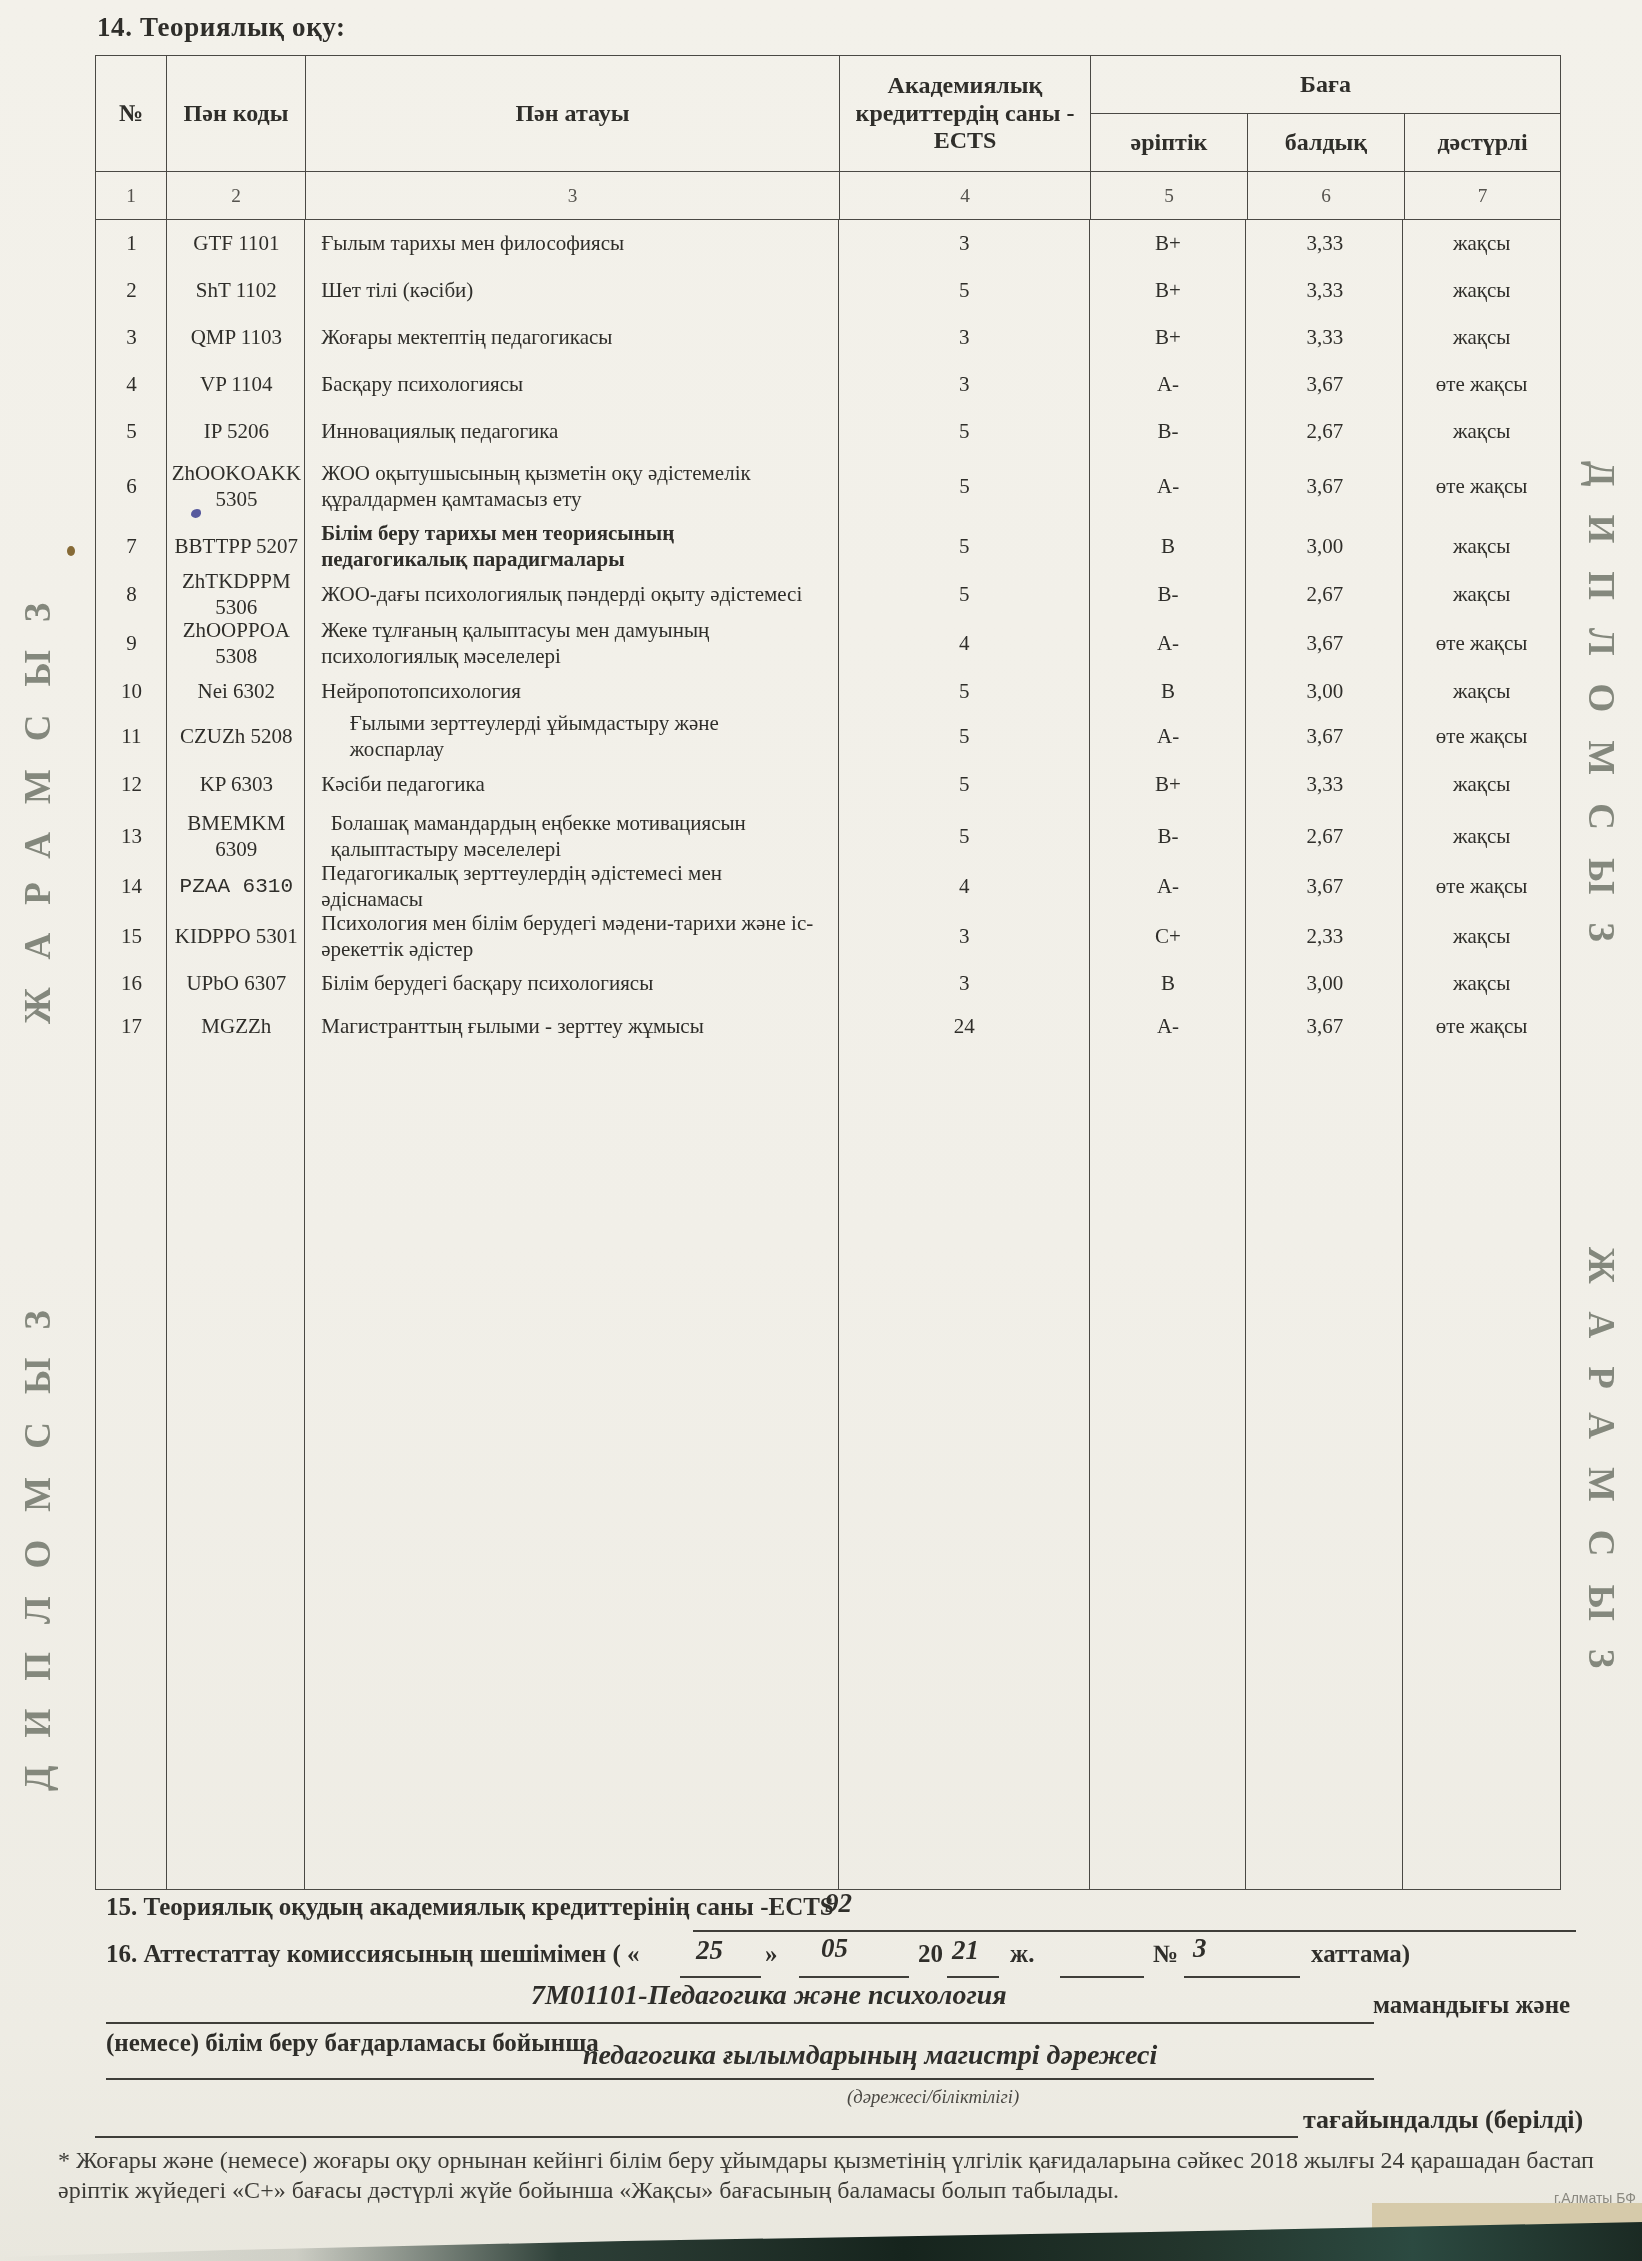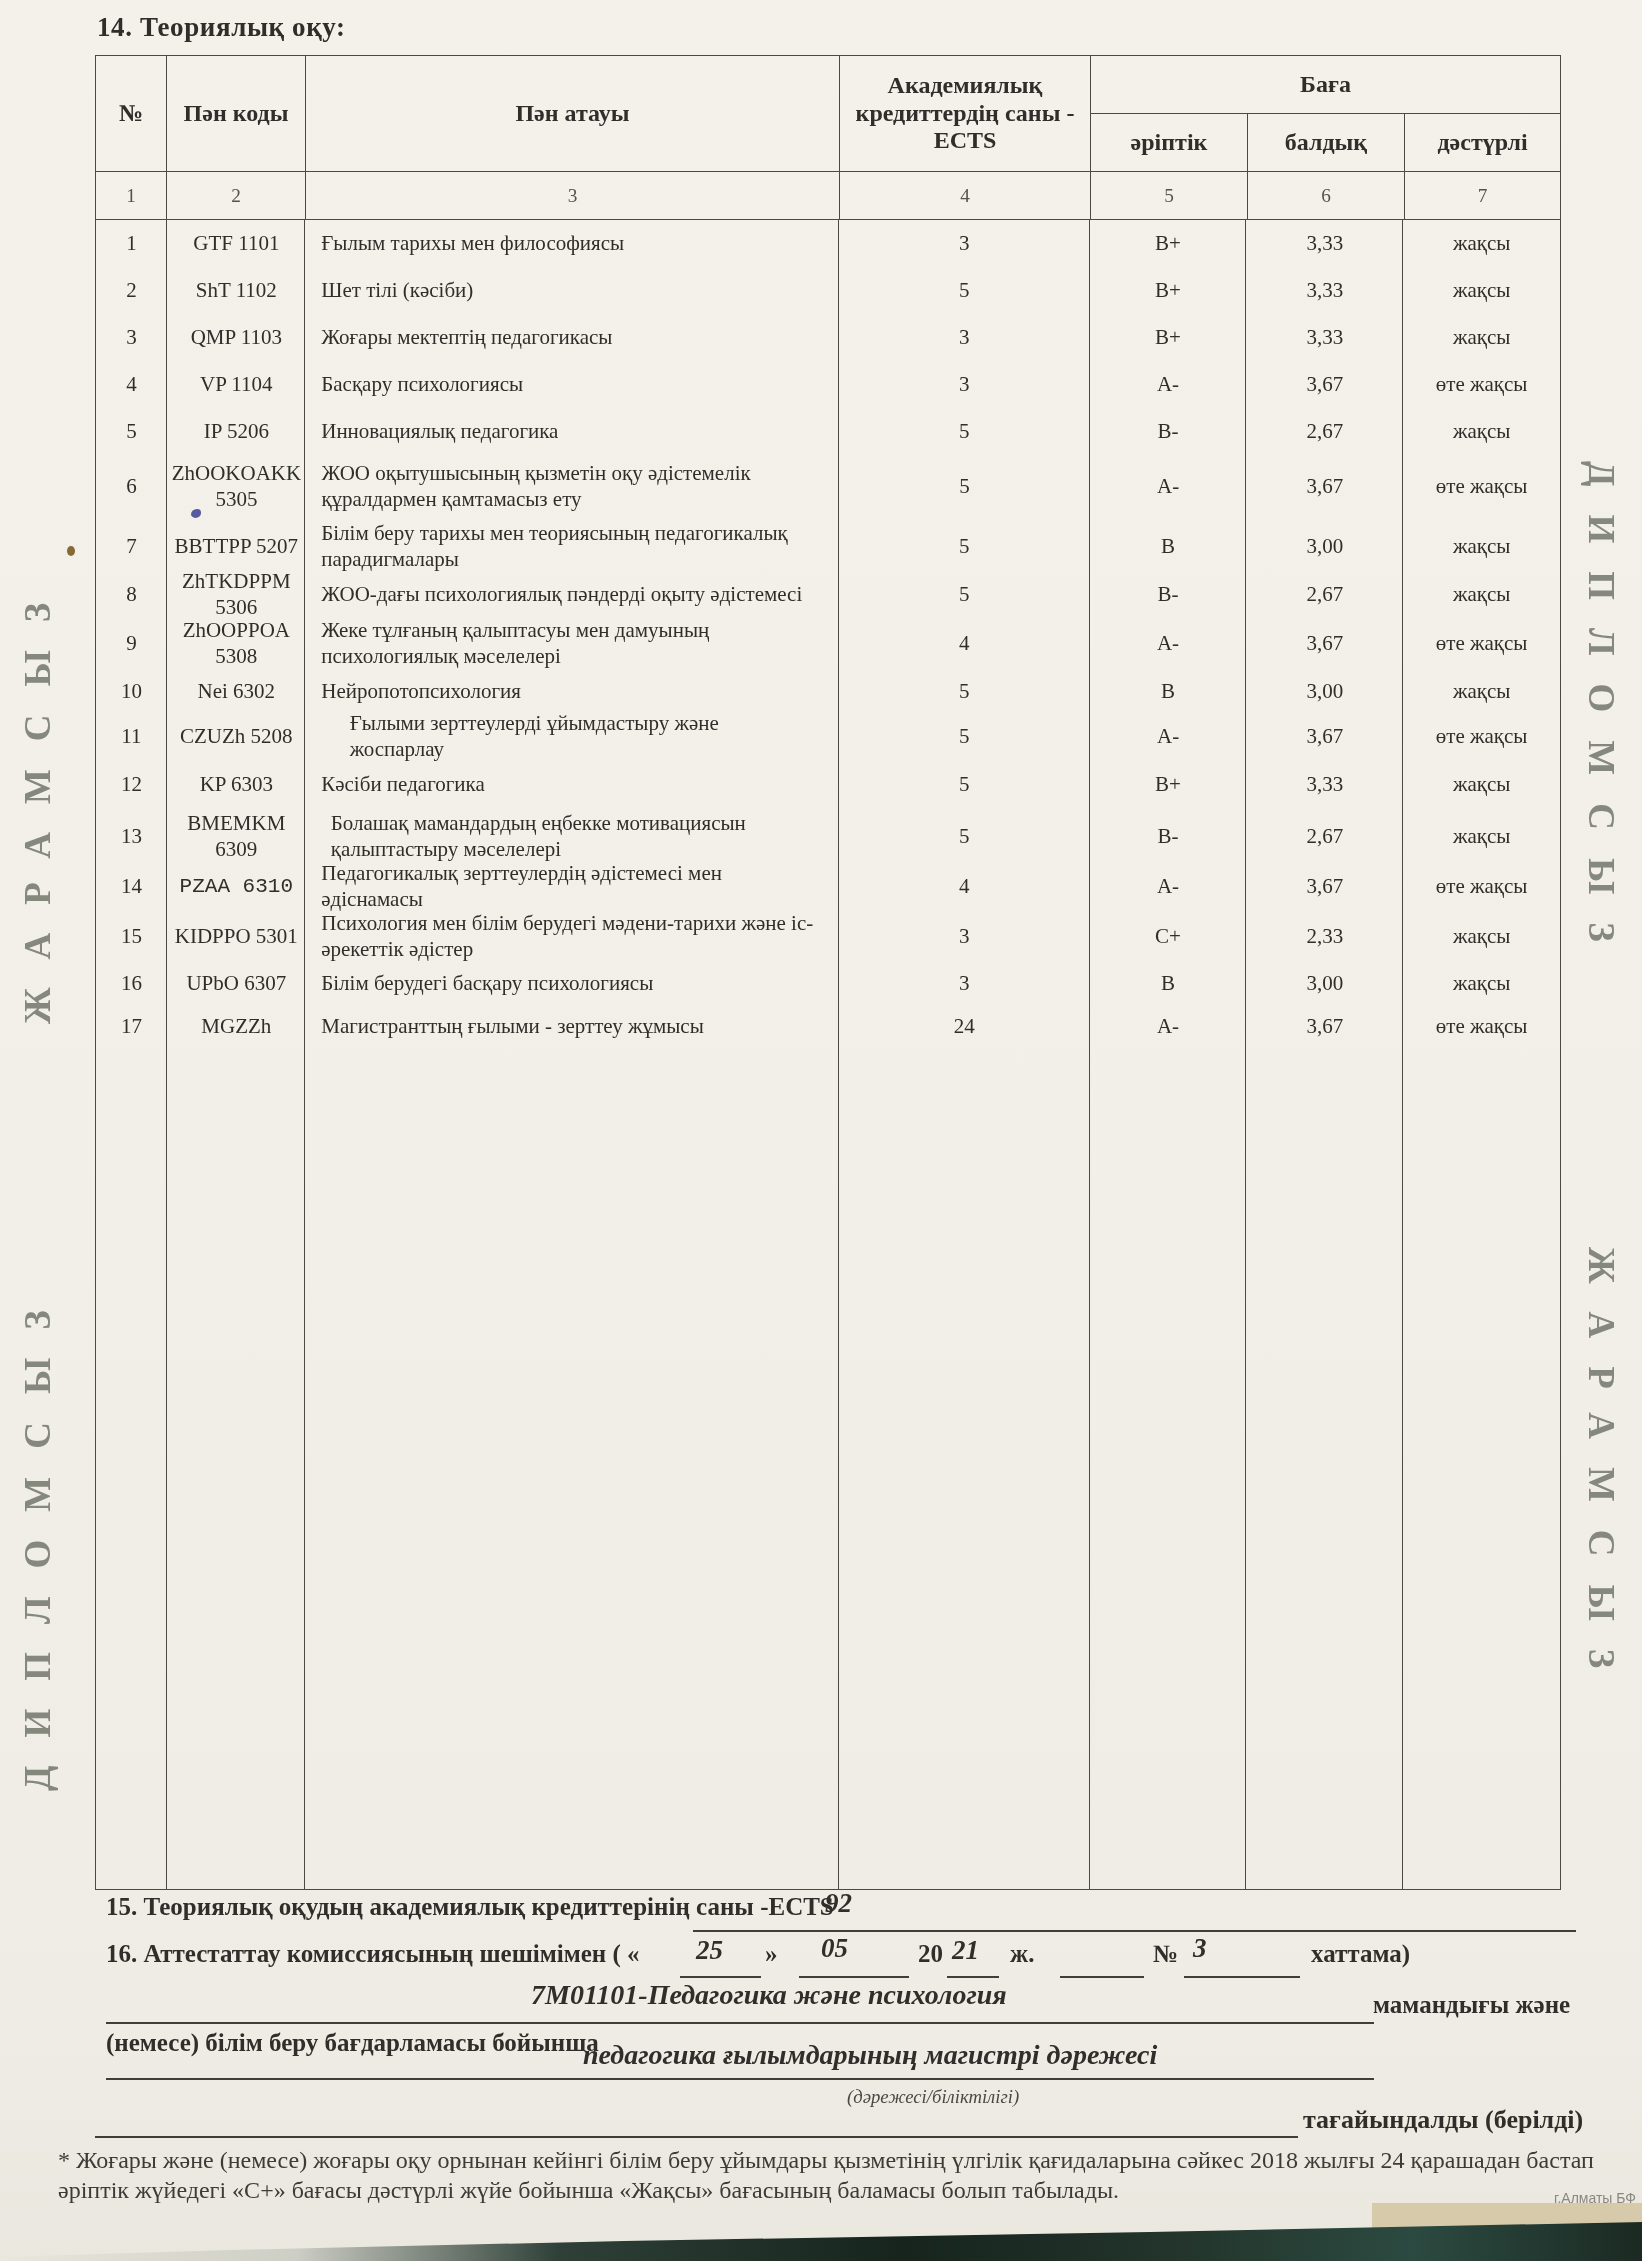--- a/index.html
+++ b/index.html
@@ -148,21 +148,21 @@
         <div class="td codec" style="width: 139px; height: 100%;">ZhOOKOAKK 5305</div>
         <div class="td namec" style="width: 534px; height: 100%;">ЖОО оқытушысының қызметін оқу әдістемелік құралдармен қамтамасыз ету</div>
         <div class="td center" style="width: 251px; height: 100%;">5</div>
         <div class="td center" style="width: 157px; height: 100%;">A-</div>
         <div class="td center" style="width: 157px; height: 100%;">3,67</div>
         <div class="td center" style="width: 157px; height: 100%;">өте жақсы</div>
       </div>
       <div class="trow" style="height: 55px;">
         <div class="td center" style="width: 71px; height: 100%;">7</div>
         <div class="td codec" style="width: 139px; height: 100%;">BBTTPP 5207</div>
-        <div class="td namec" style="width: 534px; height: 100%;">Білім беру тарихы мен теориясының педагогикалық парадигмалары</div>
+        <div class="td namec" style="width: 534px; height: 100%; font-weight: bold;">Білім беру тарихы мен теориясының педагогикалық парадигмалары</div>
         <div class="td center" style="width: 251px; height: 100%;">5</div>
         <div class="td center" style="width: 157px; height: 100%;">B</div>
         <div class="td center" style="width: 157px; height: 100%;">3,00</div>
         <div class="td center" style="width: 157px; height: 100%;">жақсы</div>
       </div>
       <div class="trow" style="height: 42px;">
         <div class="td center" style="width: 71px; height: 100%;">8</div>
         <div class="td codec" style="width: 139px; height: 100%;">ZhTKDPPM 5306</div>
         <div class="td namec" style="width: 534px; height: 100%;">ЖОО-дағы психологиялық пәндерді оқыту әдістемесі</div>
         <div class="td center" style="width: 251px; height: 100%;">5</div>

